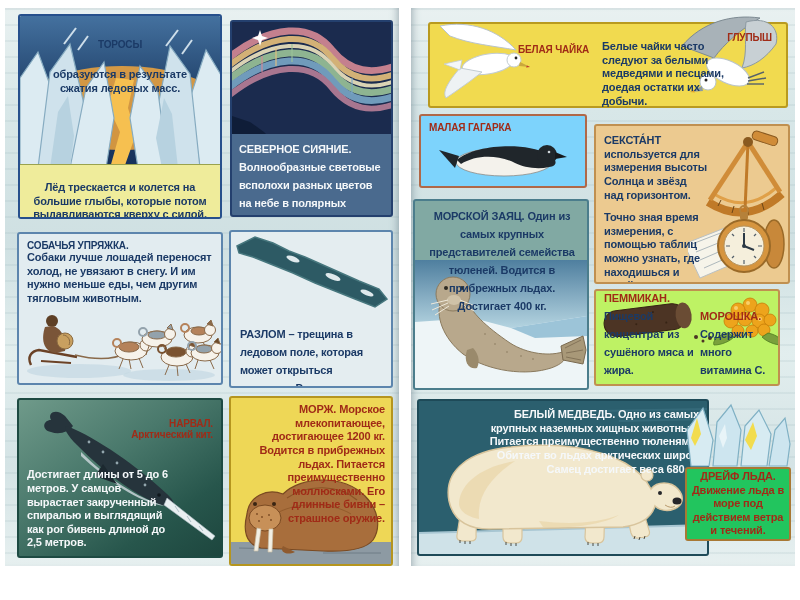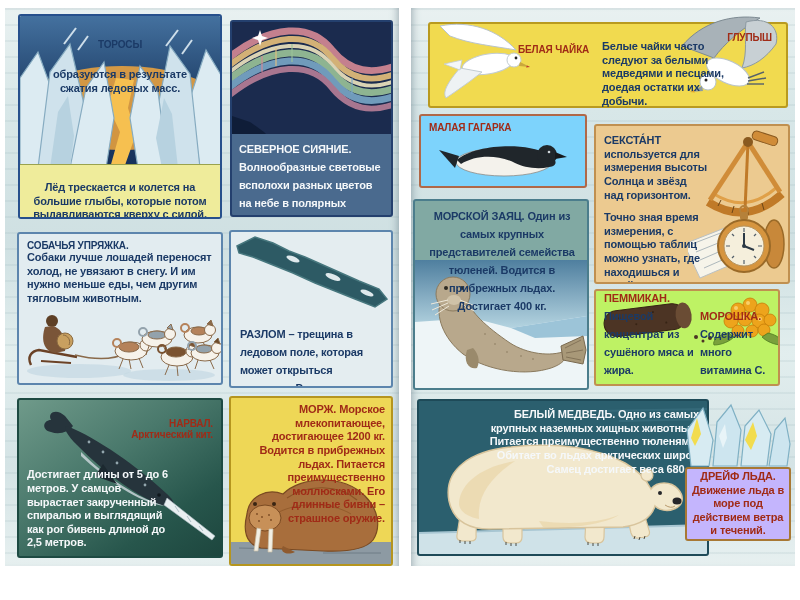--- a/index.html
+++ b/index.html
@@ -65,21 +65,21 @@
   #sextant-text .para{margin:0 0 9px 0;}
 
   #p-food{left:594px;top:289px;width:186px;height:97px;border:2px solid #c09050;background:#bef264;}
   #pemmican-text{position:absolute;left:8px;bottom:6px;width:90px;}
   #moroshka-text{position:absolute;left:104px;bottom:6px;width:86px;}
 
   #p-bear{left:417px;top:399px;width:292px;height:157px;border:2px solid #1e4a58;background:#2b5f6e;}
   #bear-text{position:absolute;right:8px;top:7px;width:218px;}
 
   #drift-bergs{left:683px;top:400px;width:110px;height:68px;}
-  #p-drift{left:685px;top:467px;width:106px;height:74px;border:2px solid #a87834;background:#c4b5fd;
+  #p-drift{left:685px;top:467px;width:106px;height:74px;border:2px solid #a87834;background:#22c55e;
     display:flex;align-items:center;justify-content:flex-end;padding:3px;}
 </style>
 </head>
 <body>
 
 <div id="page-left" class="page"></div>
 <div id="page-right" class="page"></div>
 
 <section id="p-torosy" class="panel">
   <svg width="204" height="205" viewBox="0 0 204 205">

